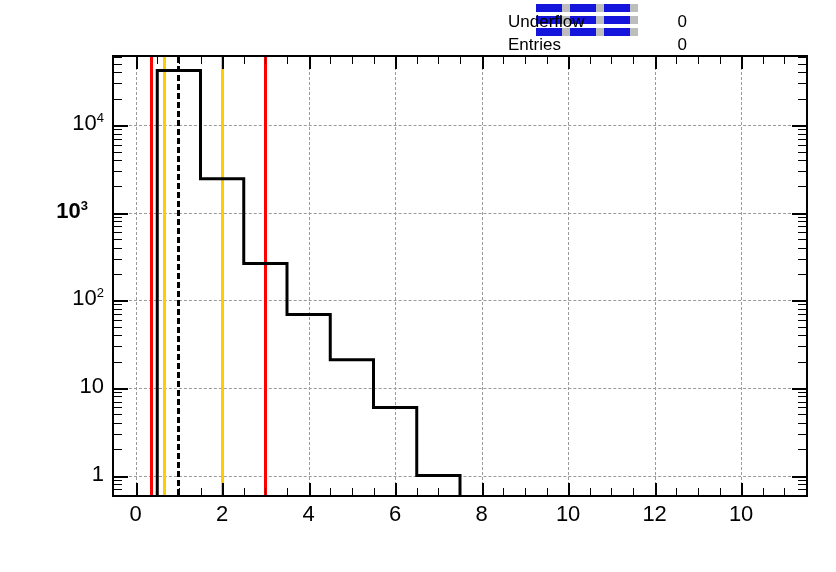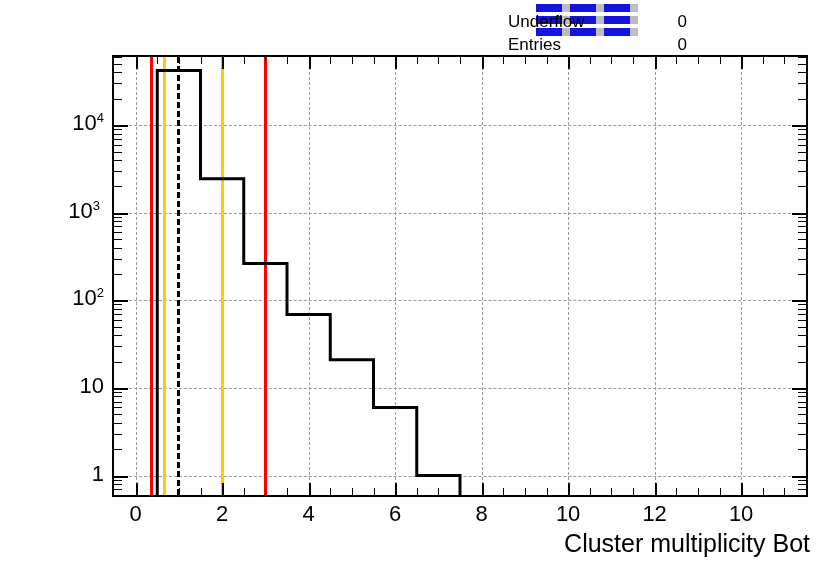--- a/index.html
+++ b/index.html
@@ -279,25 +279,24 @@
       <div class="xlab" style="left: 365.125px; top: 501px;">6</div>
       <div class="xlab" style="left: 451.625px; top: 501px;">8</div>
       <div class="xlab" style="left: 538.125px; top: 501px;">10</div>
       <div class="xlab" style="left: 624.625px; top: 501px;">12</div>
       <div class="xlab" style="left: 711.125px; top: 501px;">10</div>
     </div>
   <div id="ylab-layer">
       <div class="ylab" style="left: 34px; top: 460.566px;">1</div>
       <div class="ylab" style="left: 34px; top: 372.966px;">10</div>
       <div class="ylab" style="left: 34px; top: 285.366px;">10<sup>2</sup></div>
-      <div class="ylab" style="left: 30px; top: 197.766px;">10<sup>3</sup></div>
+      <div class="ylab" style="left: 18px; top: 197.766px; font-weight: bold;">10<sup>3</sup></div>
       <div class="ylab" style="left: 34px; top: 110.166px;">10<sup>4</sup></div>
     </div>
 
-  <div id="xaxis-title">Cluster multiplicity Bot</div>
 
   <div id="stats">
     <div id="stats-rows">
         <div class="stats-row">
           <span class="stats-key">Underflow</span>
           <span class="stats-val">0</span>
         </div>
         <div class="stats-row">
           <span class="stats-key">Entries</span>
           <span class="stats-val">0</span>

